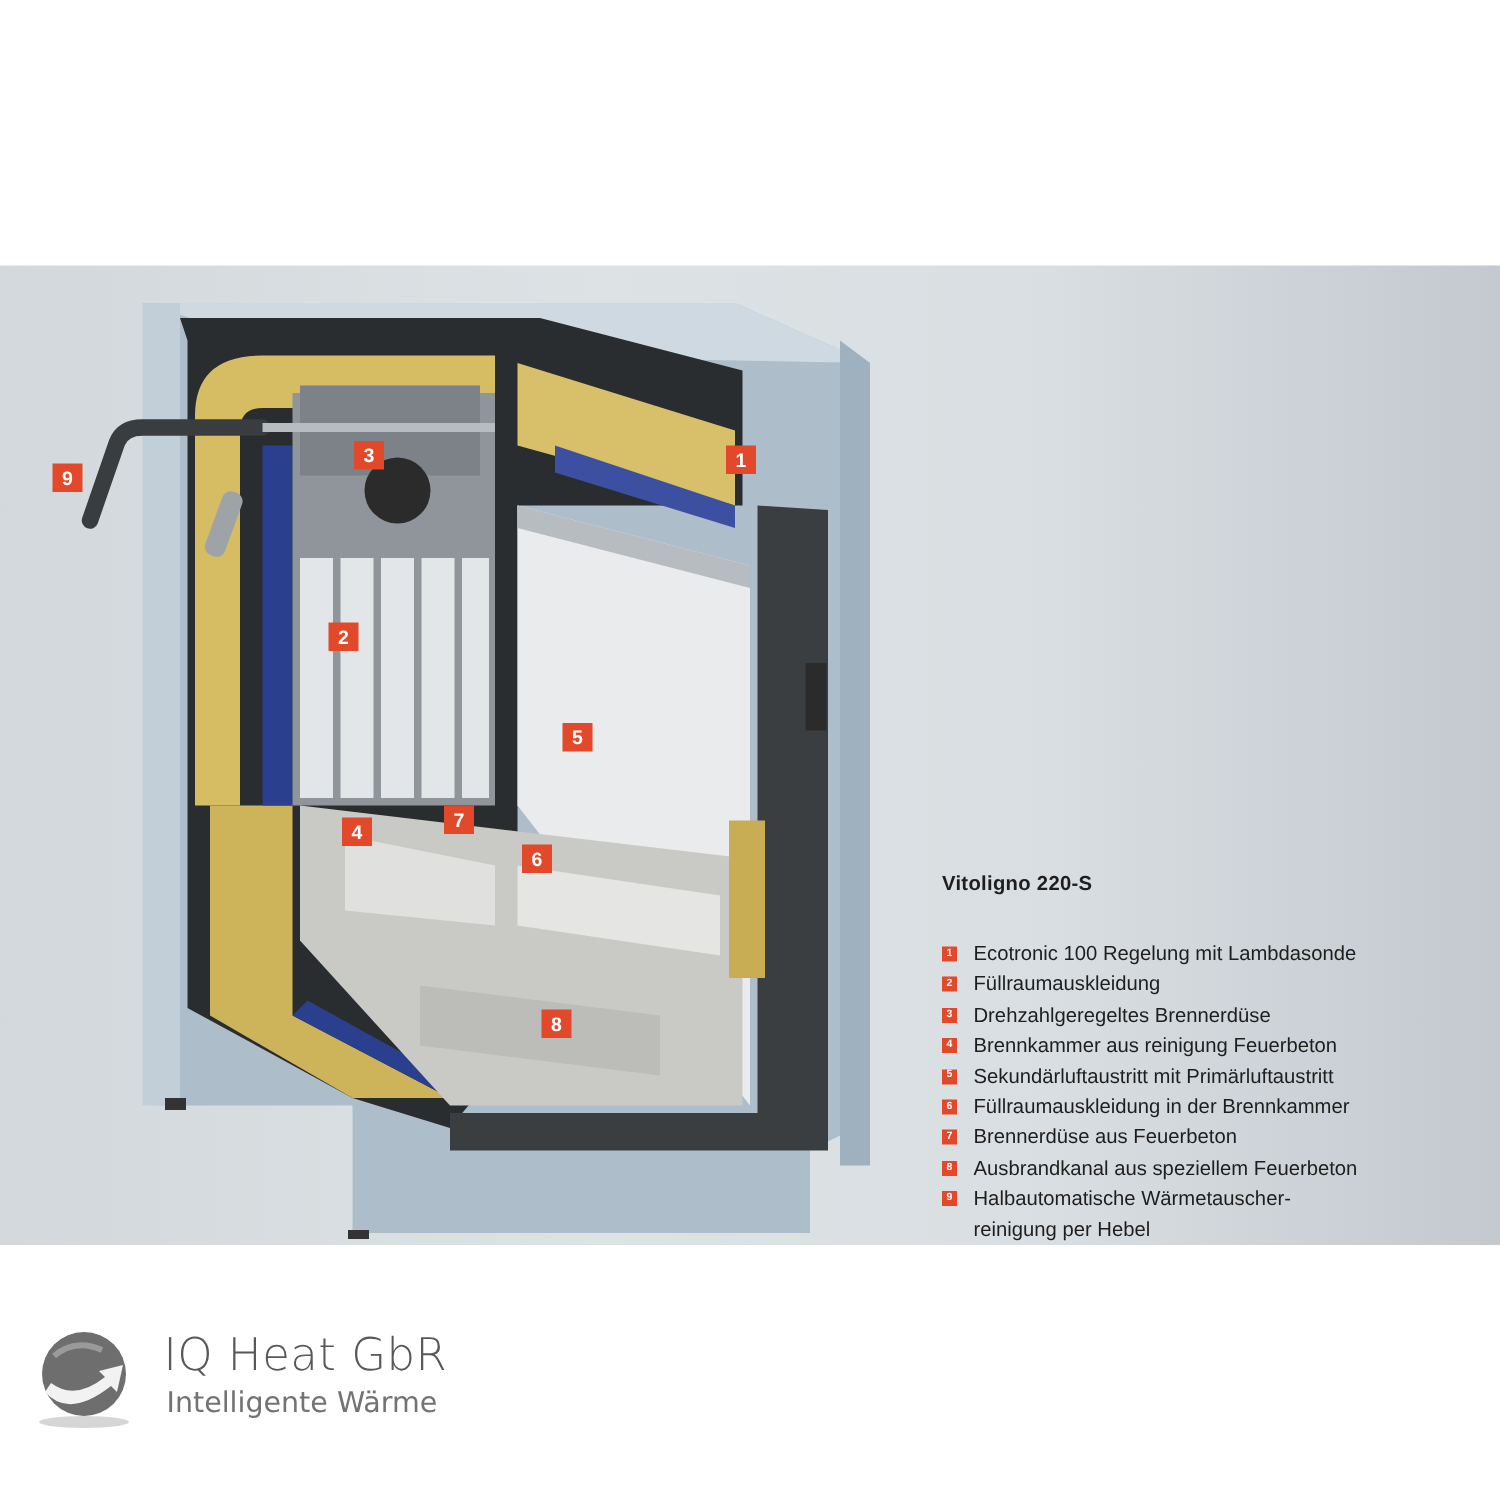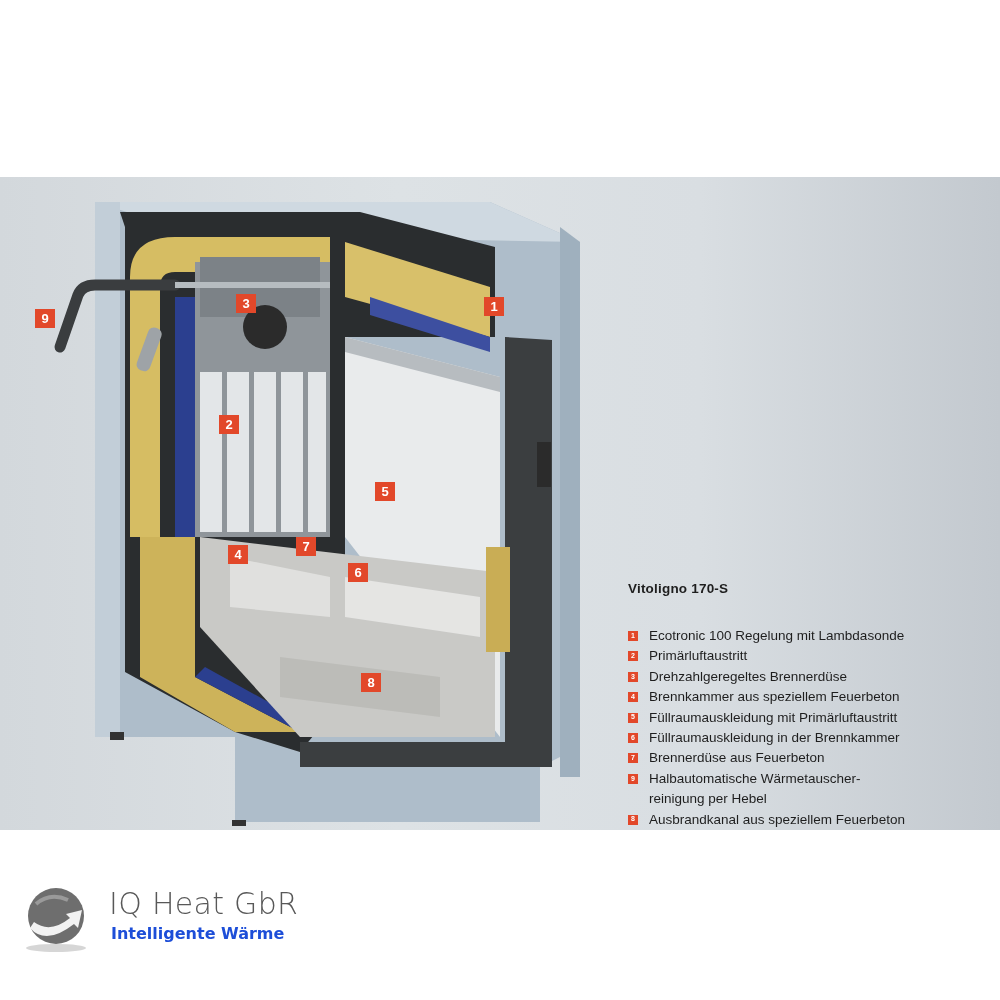--- a/index.html
+++ b/index.html
@@ -11,21 +11,21 @@
     display:flex;align-items:center;justify-content:center;font-family:"Liberation Sans",sans-serif;}
   .legend{position:absolute;left:628px;top:404px;width:360px;}
   .legend-title{font-weight:bold;font-size:13.5px;color:#1e1e1e;margin-bottom:30px;letter-spacing:0.2px;}
   .legend-list{list-style:none;margin:0;padding:0;}
   .legend-item{display:flex;align-items:flex-start;font-size:13.5px;color:#1e1e1e;line-height:20.4px;}
   .legend-num{flex:0 0 10px;width:10px;height:10px;background:#e2482a;color:#fff;font-size:7px;font-weight:bold;
     display:flex;align-items:center;justify-content:center;margin-top:5px;margin-right:11px;}
   .logo{position:absolute;left:16px;top:884px;width:300px;height:80px;}
   .logo-mark{position:absolute;left:0;top:0;width:80px;height:70px;}
   .logo-title{position:absolute;left:93px;top:2px;font-size:30px;color:#585858;letter-spacing:0.3px;font-family:"DejaVu Sans",sans-serif;font-weight:300;}
-  .logo-sub{position:absolute;left:95px;top:40px;font-size:16px;color:#1d4ed8;font-family:"DejaVu Sans",sans-serif;font-weight:bold;}
+  .logo-sub{position:absolute;left:95px;top:40px;font-size:19px;color:#737373;font-family:"DejaVu Sans",sans-serif;}
 </style>
 </head>
 <body>
 
 <div class="panel">
   <svg class="diagram" viewBox="0 0 1000 653" width="1000" height="653">
 
     <polygon points="95,25 120,30 120,560 235,560 235,645 540,645 540,590 580,570 580,65 490,25" fill="#aebdca"></polygon>
     <polygon points="95,25 490,25 580,65 200,58" fill="#cfd9e1"></polygon>
     <rect x="95" y="25" width="25" height="535" fill="#c2ced8"></rect>
@@ -78,58 +78,58 @@
     <div class="marker" style="left:236px;top:117px;">3</div>
     <div class="marker" style="left:228px;top:368px;">4</div>
     <div class="marker" style="left:375px;top:305px;">5</div>
     <div class="marker" style="left:348px;top:386px;">6</div>
     <div class="marker" style="left:296px;top:360px;">7</div>
     <div class="marker" style="left:361px;top:496px;">8</div>
     <div class="marker" style="left:35px;top:132px;">9</div>
   </div>
 
   <div class="legend">
-    <div class="legend-title">Vitoligno 170-S</div>
+    <div class="legend-title">Vitoligno 220-S</div>
     <ul class="legend-list">
       <li class="legend-item">
           <span class="legend-num">1</span>
           <span>Ecotronic 100 Regelung mit Lambdasonde</span>
         </li>
       <li class="legend-item">
           <span class="legend-num">2</span>
-          <span>Primärluftaustritt</span>
+          <span>Füllraumauskleidung</span>
         </li>
       <li class="legend-item">
           <span class="legend-num">3</span>
           <span>Drehzahlgeregeltes Brennerdüse</span>
         </li>
       <li class="legend-item">
           <span class="legend-num">4</span>
-          <span>Brennkammer aus speziellem Feuerbeton</span>
+          <span>Brennkammer aus reinigung Feuerbeton</span>
         </li>
       <li class="legend-item">
           <span class="legend-num">5</span>
-          <span>Füllraumauskleidung mit Primärluftaustritt</span>
+          <span>Sekundärluftaustritt mit Primärluftaustritt</span>
         </li>
       <li class="legend-item">
           <span class="legend-num">6</span>
           <span>Füllraumauskleidung in der Brennkammer</span>
         </li>
       <li class="legend-item">
           <span class="legend-num">7</span>
           <span>Brennerdüse aus Feuerbeton</span>
         </li>
       <li class="legend-item">
+          <span class="legend-num">8</span>
+          <span>Ausbrandkanal aus speziellem Feuerbeton</span>
+        </li>
+      <li class="legend-item">
           <span class="legend-num">9</span>
           <span style="white-space:pre-line;">Halbautomatische Wärmetauscher-
 reinigung per Hebel</span>
-        </li>
-      <li class="legend-item">
-          <span class="legend-num">8</span>
-          <span>Ausbrandkanal aus speziellem Feuerbeton</span>
         </li>
     </ul>
   </div>
 </div>
 
 <div class="logo">
   <svg class="logo-mark" viewBox="0 0 80 70" width="80" height="70">
     <ellipse cx="40" cy="64" rx="30" ry="4" fill="#d6d6d6"></ellipse>
     <ellipse cx="40" cy="32" rx="28" ry="28" fill="#6e6e6e"></ellipse>
     <path d="M14,44 Q30,62 58,40 L62,44 L66,26 L50,30 L54,34 Q34,50 18,38 Z" fill="#f2f2f2"></path>

